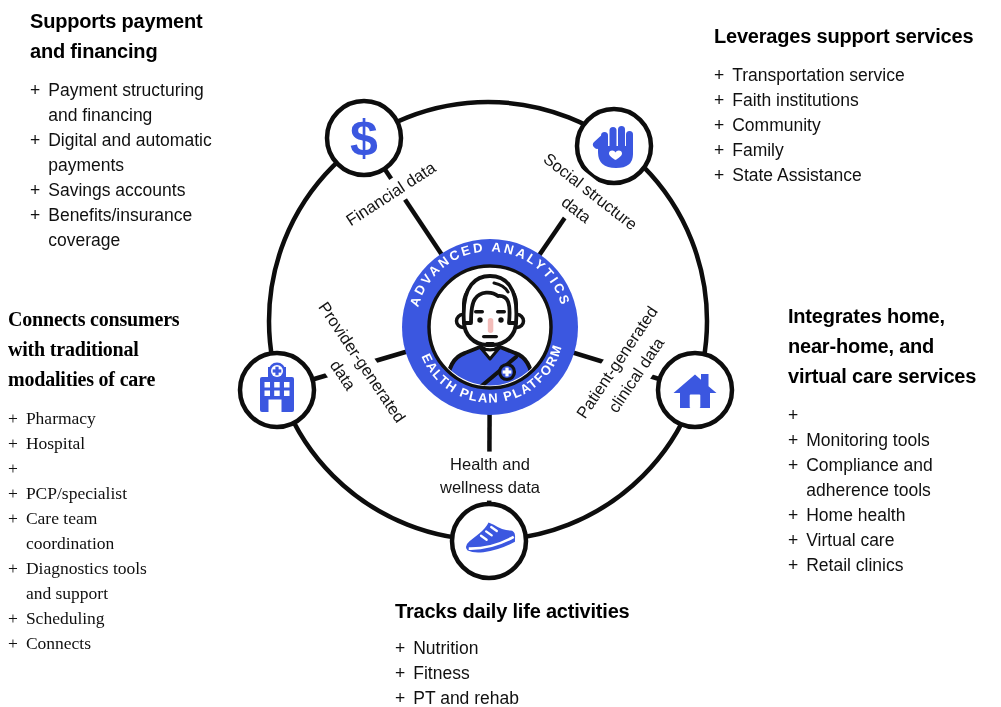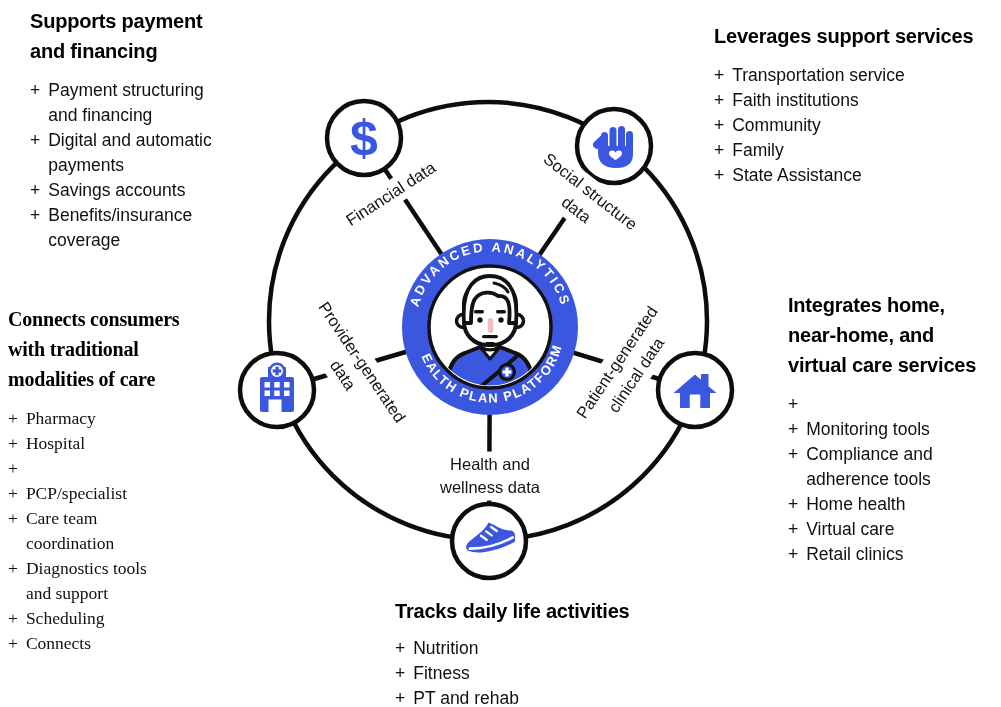--- a/index.html
+++ b/index.html
@@ -255,21 +255,21 @@
           <span class="plus">+</span>
           <span class="item-text">Scheduling</span>
         </li>
       <li>
           <span class="plus">+</span>
           <span class="item-text">Connects</span>
         </li>
     </ul>
   </div>
 
-  <div class="panel" style="left:788px; top:290px; width:212px;">
+  <div class="panel" style="left:788px; top:301px; width:212px;">
     <h2>Integrates home,
 near-home, and
 virtual care services</h2>
     <ul>
       <li>
           <span class="plus">+</span>
         </li>
       <li>
           <span class="plus">+</span>
           <span class="item-text">Monitoring tools</span>

